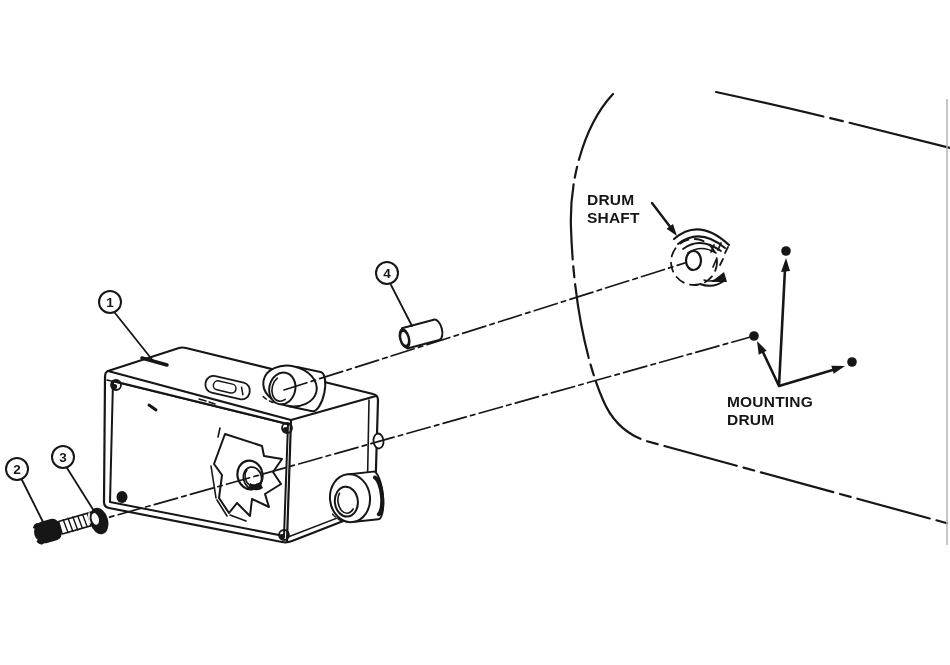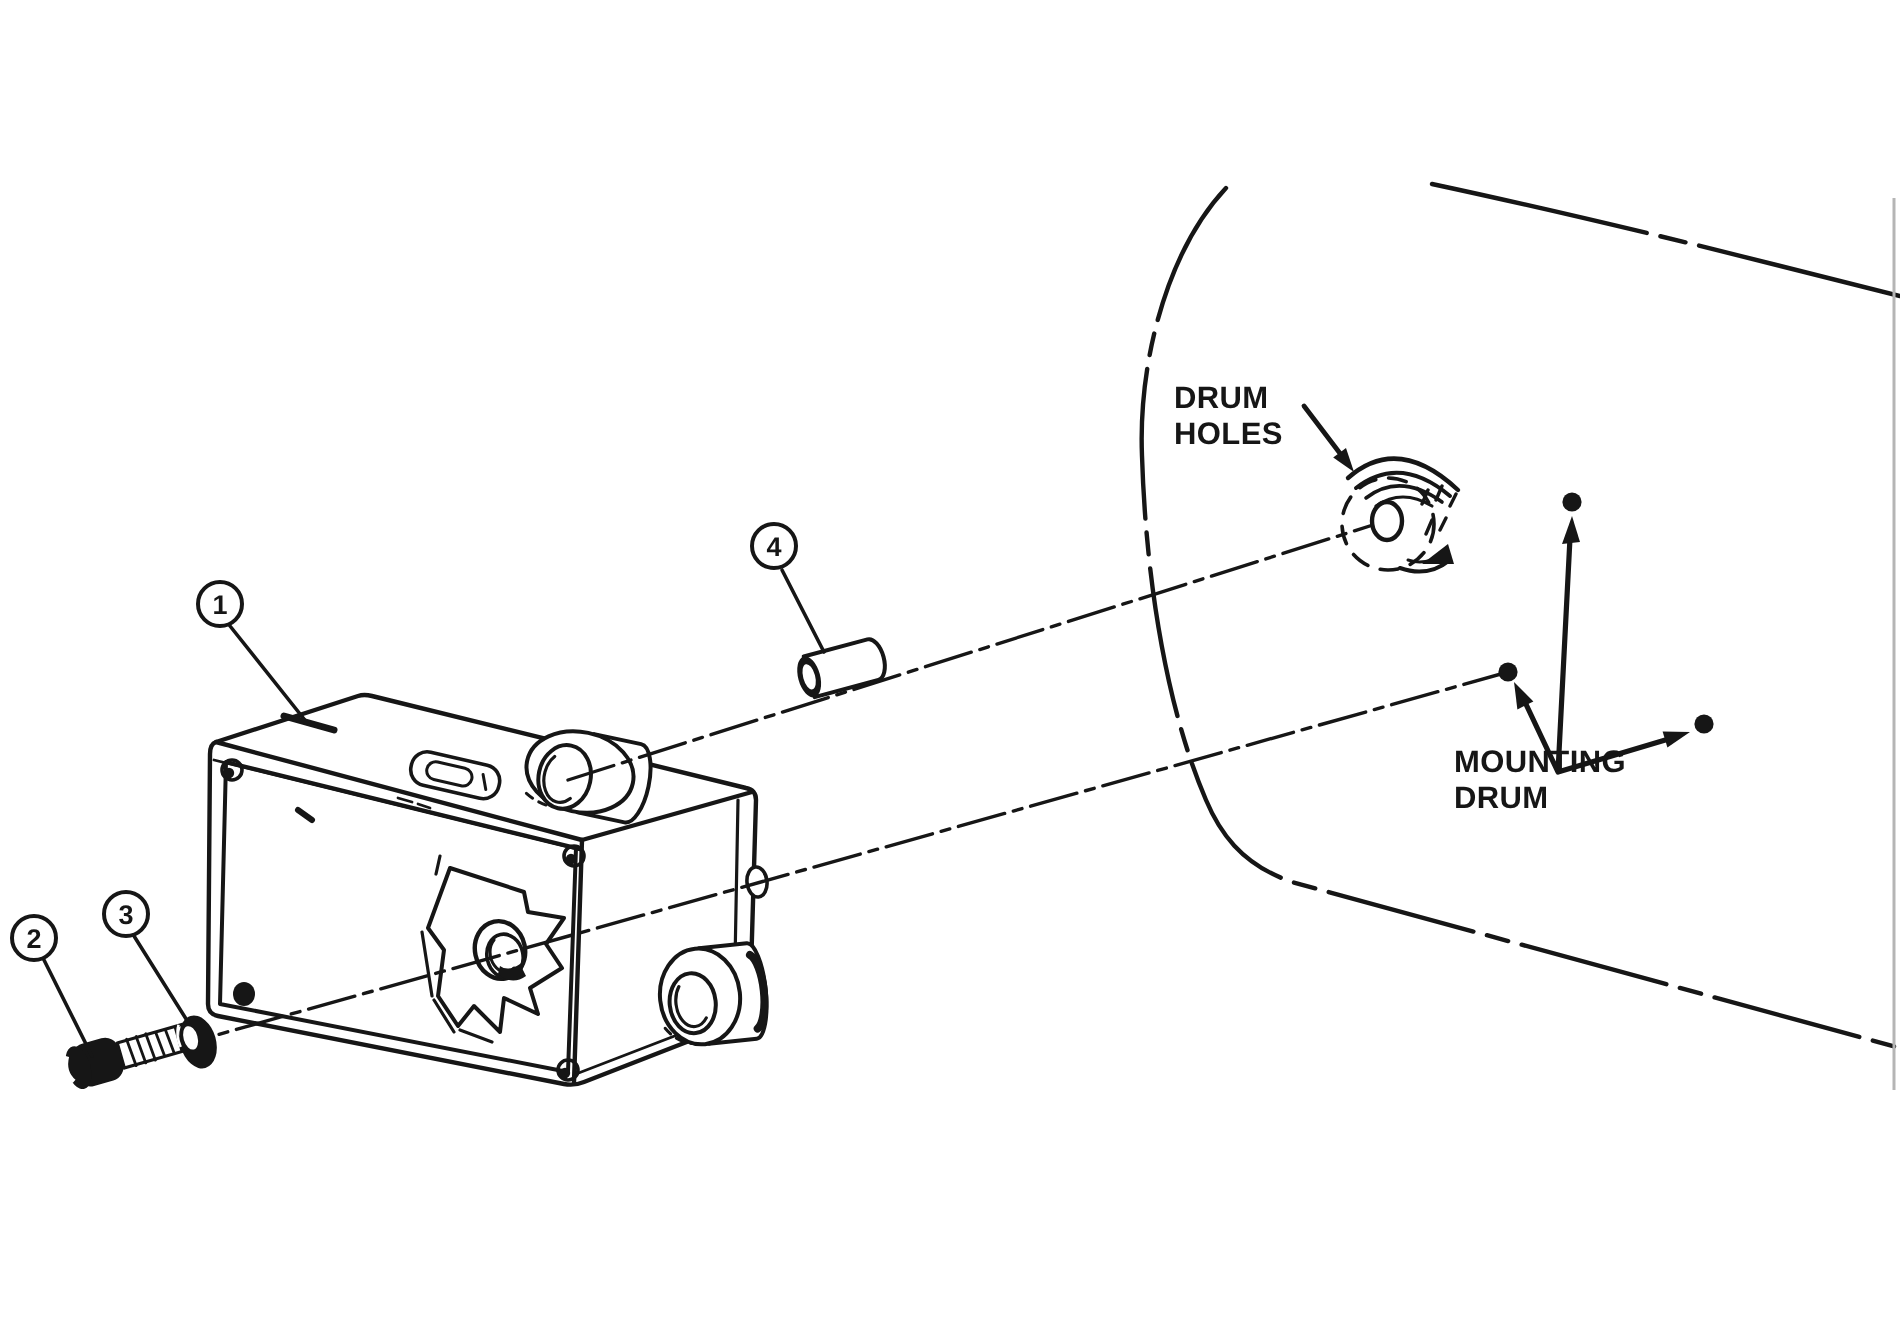--- a/index.html
+++ b/index.html
@@ -150,23 +150,23 @@
     <path class="ink" stroke-width="3.5" d="M 142 358 L 167 365"></path>
     <path class="ink" stroke-width="3" d="M 149 405 L 156 410"></path>
     <path class="ink" stroke-width="1.8" d="M 22 480 L 46 528"></path>
     <path class="ink" stroke-width="1.8" d="M 67 468 L 94 511"></path>
     <path class="ink" stroke-width="1.8" d="M 391 285 L 412 326"></path>
   </g>
 </svg>
 
   <div class="label" style="left:587px;top:191px;">
     <span>DRUM</span><br>
-    <span>HOLES</span>
+    <span>SHAFT</span>
   </div>
-  <div class="label" style="left:727px;top:373px;">
+  <div class="label" style="left:727px;top:393px;">
     <span>MOUNTING</span><br>
     <span>DRUM</span>
   </div>
 
   <div class="callout" style="left:98px;top:290px;">1</div>
   <div class="callout" style="left:5px;top:457px;">2</div>
   <div class="callout" style="left:51px;top:445px;">3</div>
   <div class="callout" style="left:375px;top:261px;">4</div>
 
 </div>

